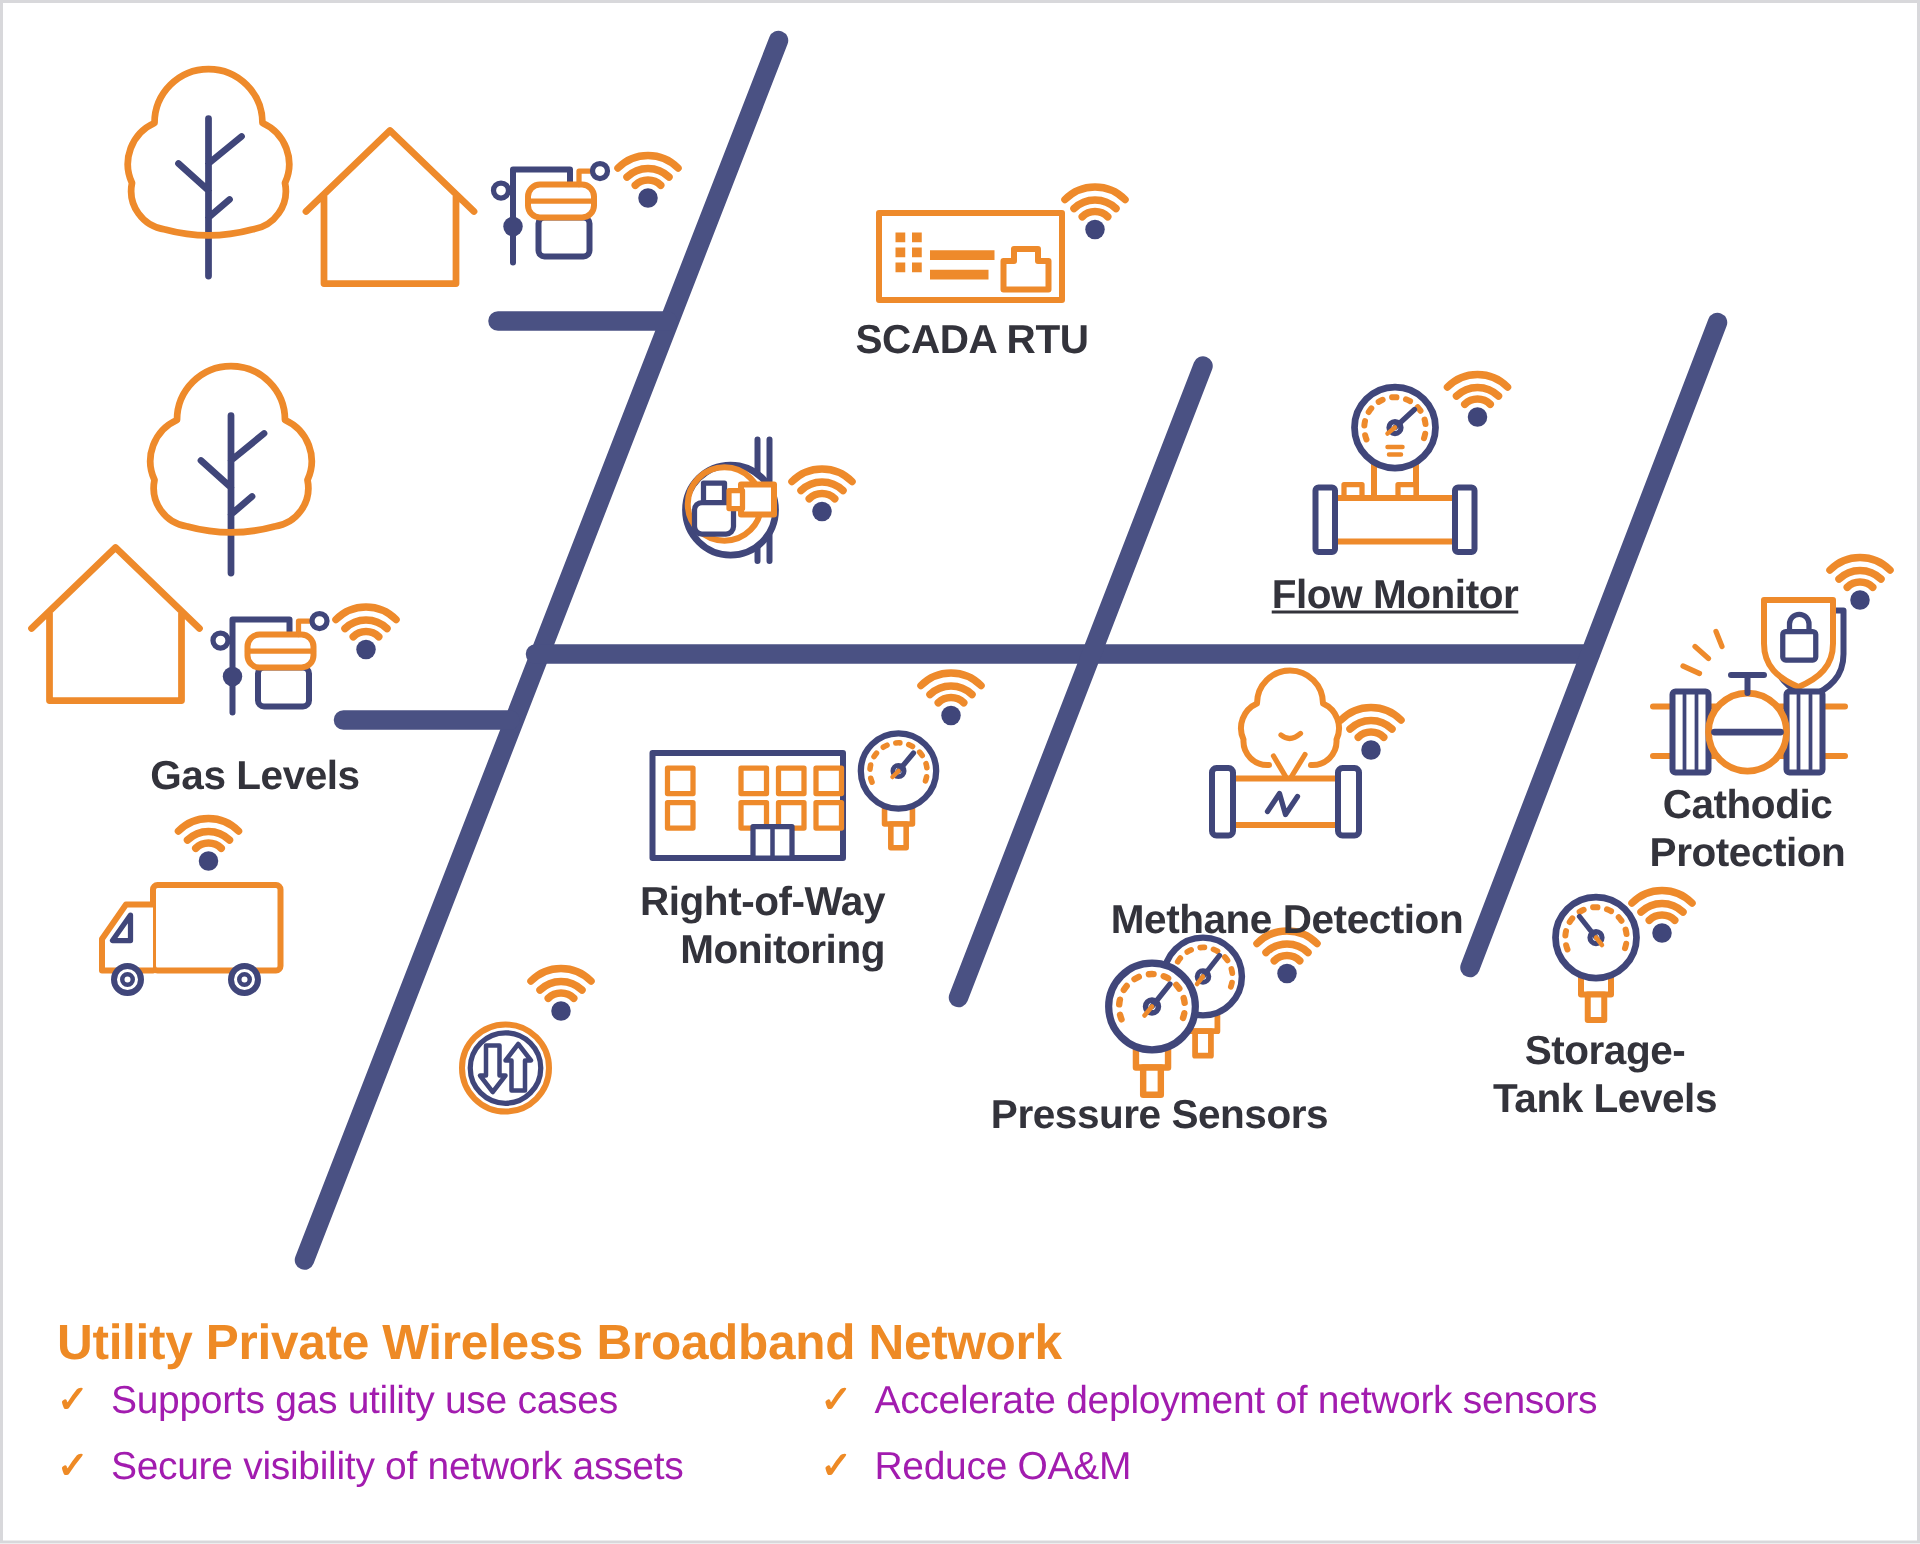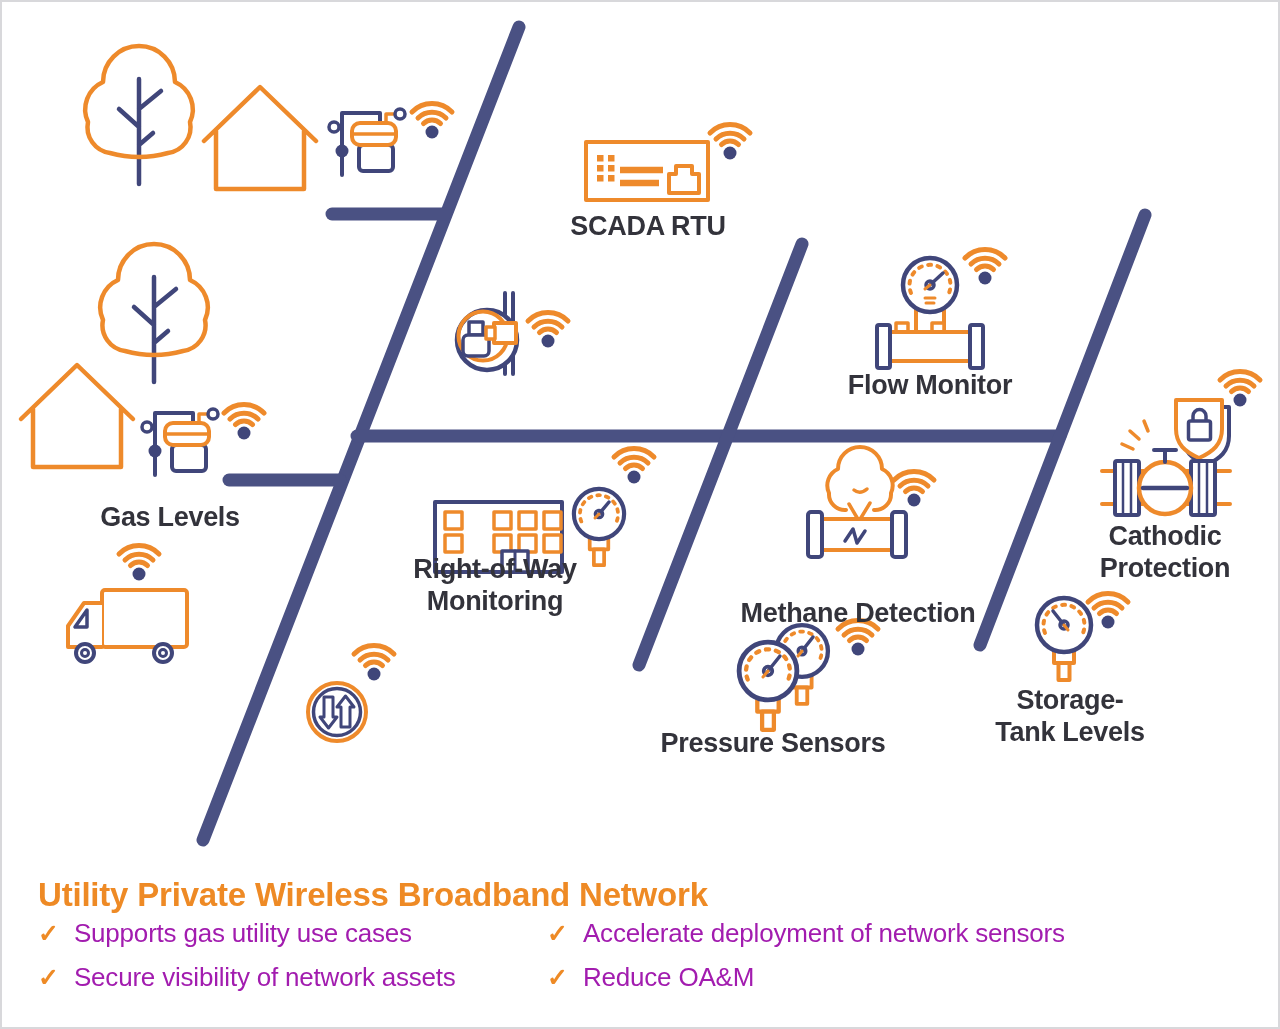--- a/index.html
+++ b/index.html
@@ -215,22 +215,22 @@
       <circle class="o wf" cx="1163" cy="486" r="26" style="stroke-width:4.5"></circle>
       <path class="n" style="stroke-width:4.5" d="M1141,486 H1185"></path>
       <path class="n" d="M1163,460 V449 M1152,448 H1174"></path>
       <path class="o" style="stroke-width:3.5" d="M1137,437 L1128,429 M1146,429 L1142,419 M1131,447 L1120,442"></path>
     </g>
     <use href="#wifi" transform="translate(1238,398)"></use>
   </svg>
 
   <div class="lbl" style="left:168px;top:500px;">Gas Levels</div>
   <div class="lbl" style="left:646px;top:209px;">SCADA RTU</div>
-  <div class="lbl" style="left:928px;top:368px;">Flow Monitor</div>
-  <div class="lbl lbl-wrap" style="left:493px;top:552px;width:190px;">Right-of-Way Monitoring</div>
+  <div class="lbl" style="left:928px;top:379px;text-decoration:underline;">Flow Monitor</div>
+  <div class="lbl lbl-wrap" style="left:493px;top:584px;width:190px;text-align:right;">Right-of-Way Monitoring</div>
   <div class="lbl" style="left:856px;top:596px;">Methane Detection</div>
   <div class="lbl" style="left:771px;top:726px;">Pressure Sensors</div>
   <div class="lbl lbl-wrap" style="left:1068px;top:683px;width:150px;">Storage-Tank Levels</div>
   <div class="lbl lbl-wrap" style="left:1163px;top:519px;width:150px;">Cathodic Protection</div>
 
   <div class="legend-title">Utility Private Wireless Broadband Network</div>
 
   <div class="legend-col c1">
     <div class="legend-item">
       <span class="check">✓</span>

